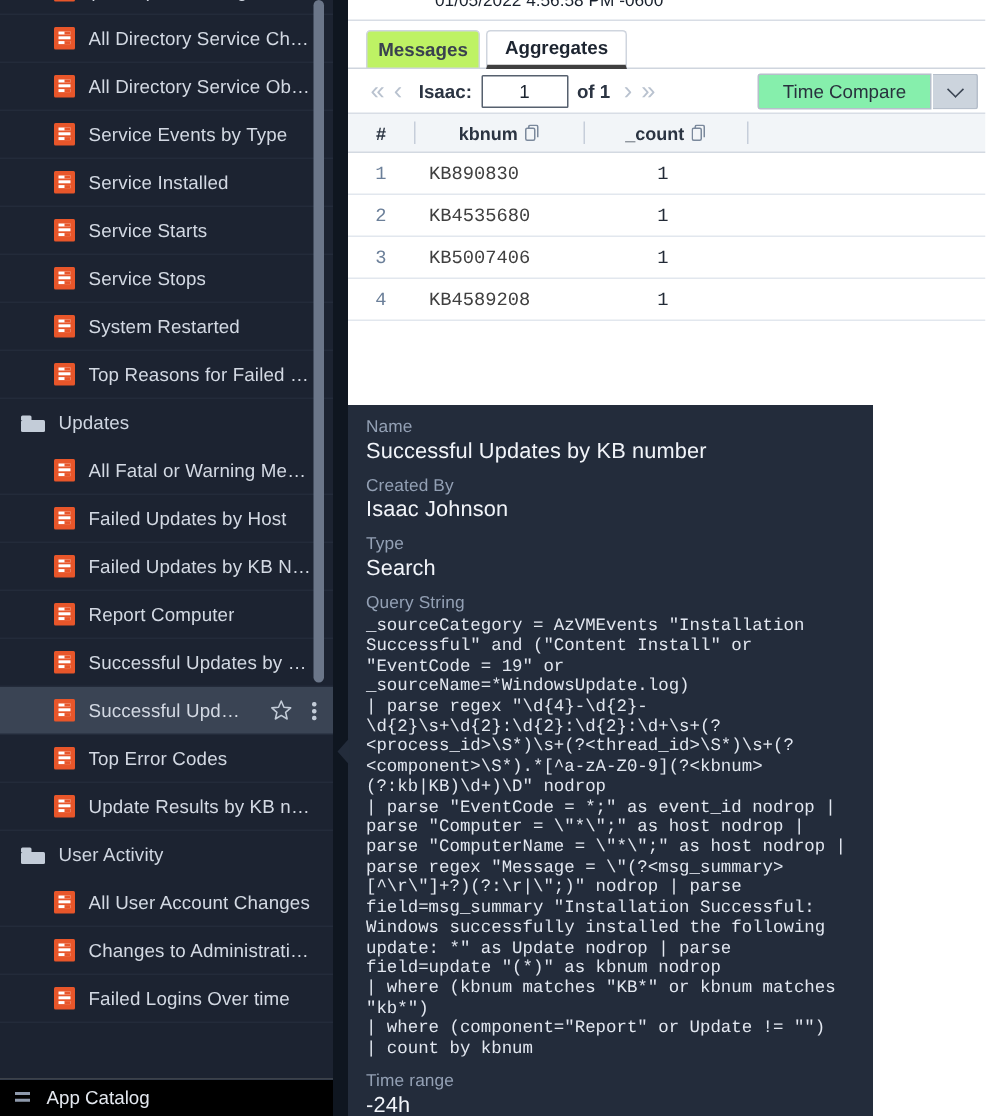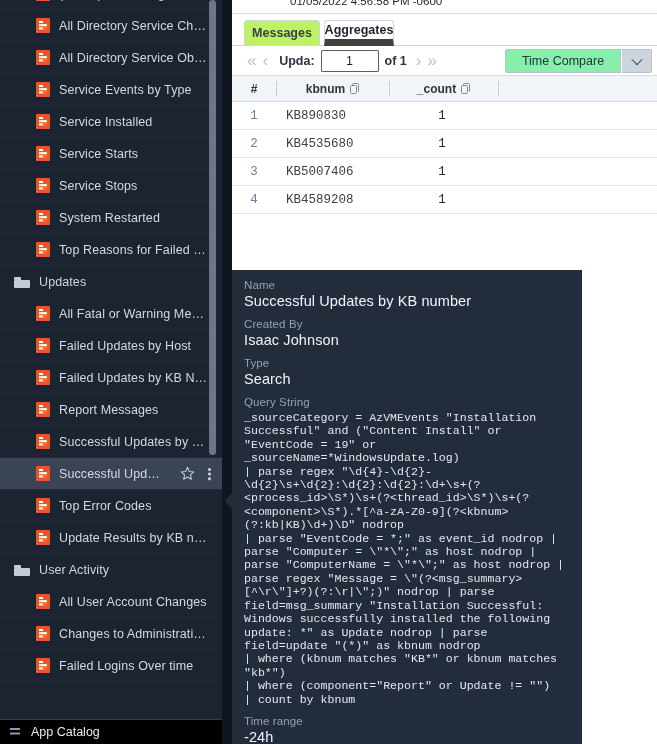--- a/index.html
+++ b/index.html
@@ -174,23 +174,23 @@
     color: #2b3442;
     border: 1px solid #cfd5de;
     border-radius: 3px 3px 0 0;
   }
   .tab.inactive {
     left: 12px; width: 76px;
     background: #bef264;
     color: #39414f;
   }
   .tab.active {
-    left: 92px; width: 70px;
+    left: 92px; width: 94px;
     background: #ffffff;
-    border-bottom: 7px solid #404040;
+    border-bottom: 3px solid #404040;
     color: #1c2430;
   }
 
   .pagerbar {
     position: absolute; left: 0; top: 46px;
     width: 425px; height: 30px;
     background: #ffffff;
     border-bottom: 1px solid #d8dde5;
     display: flex; align-items: center;
   }
@@ -381,21 +381,21 @@
         <div class="nav-row">
           <span class="doc-icon"></span>
           <span class="nav-label">Failed Updates by Host</span>
         </div>
         <div class="nav-row">
           <span class="doc-icon"></span>
           <span class="nav-label">Failed Updates by KB Nu…</span>
         </div>
         <div class="nav-row">
           <span class="doc-icon"></span>
-          <span class="nav-label">Report Messages</span>
+          <span class="nav-label">Report Computer</span>
         </div>
         <div class="nav-row">
           <span class="doc-icon"></span>
           <span class="nav-label">Successful Updates by H…</span>
         </div>
         <div class="nav-row selected">
           <span class="doc-icon"></span>
           <span class="nav-label">Successful Upda…</span>
           <span class="row-actions">
             <svg class="star-icon" viewBox="0 0 16 16">
@@ -448,21 +448,21 @@
     </div>
 
     <div class="tabbar">
       <div class="tab inactive">Messages</div>
       <div class="tab active">Aggregates</div>
     </div>
 
     <div class="pagerbar">
       <span class="pg-arrow pg-first">«</span>
       <span class="pg-arrow">‹</span>
-      <span class="pg-label">Upda:</span>
+      <span class="pg-label">Isaac:</span>
       <input class="pg-input" type="text" value="1" style="">
       <span class="pg-of">of 1</span>
       <span class="pg-arrow">›</span>
       <span class="pg-arrow">»</span>
 
       <div class="time-compare">Time Compare</div>
       <div class="tc-caret">
         <span class="caret-dn"></span>
       </div>
     </div>

